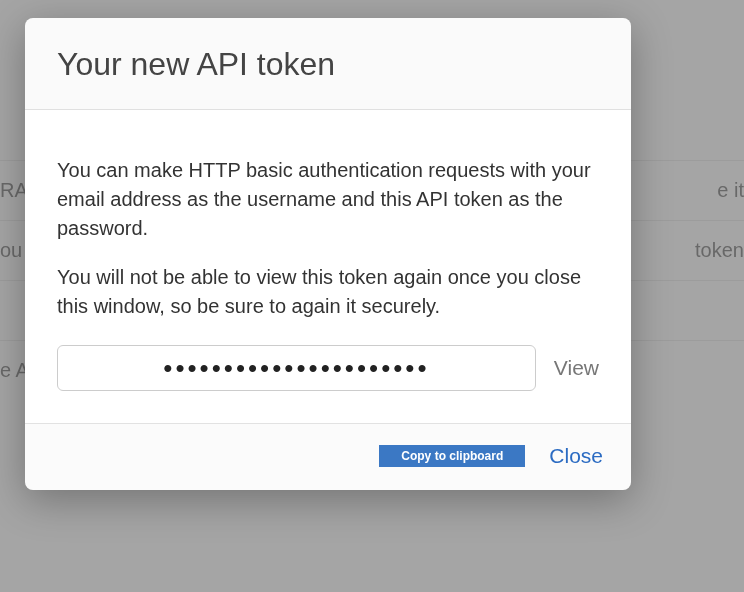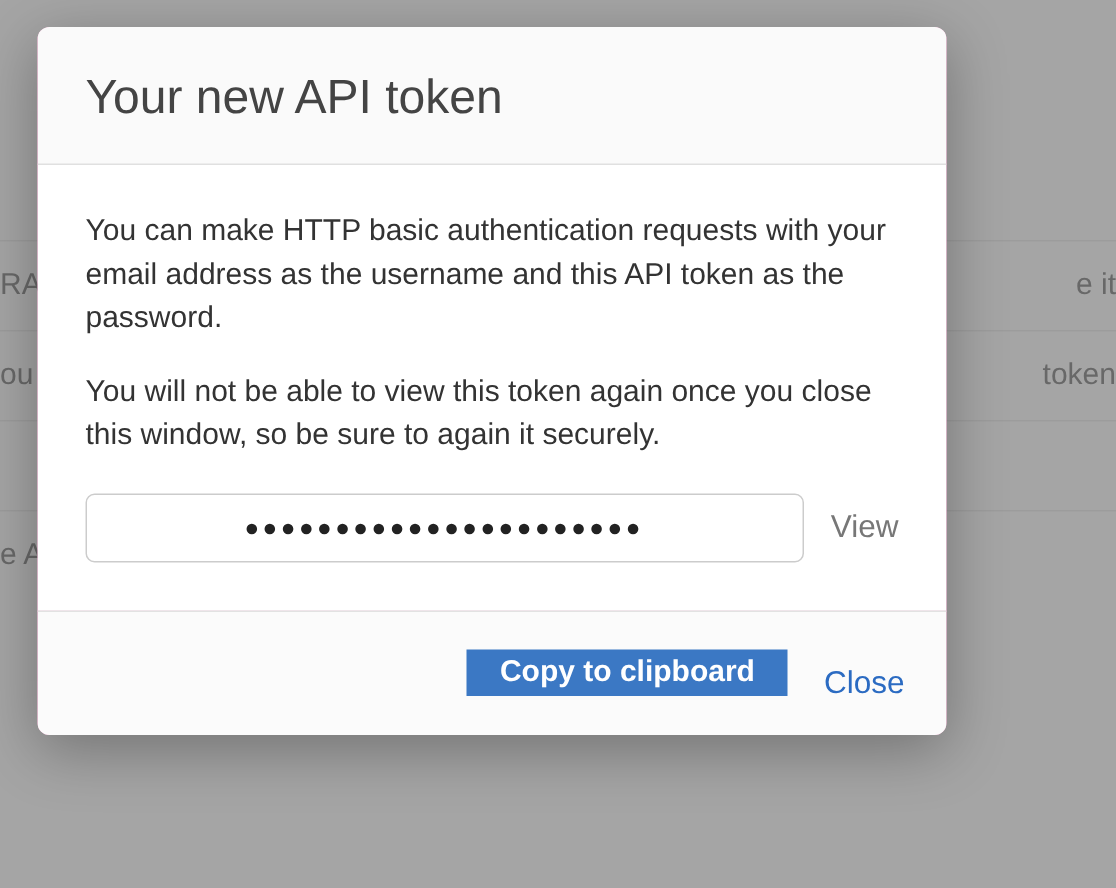--- a/index.html
+++ b/index.html
@@ -39,21 +39,21 @@
       left: 0;
       width: 100%;
       height: 100%;
       background: rgba(120, 120, 120, 0.55);
     }
     .modal {
       position: absolute;
       top: 18px;
       left: 25px;
       width: 606px;
-      background: #f9a8d4;
+      background: #a3a3a3;
       border-radius: 8px;
       box-shadow: 0 10px 40px rgba(0,0,0,0.3);
       overflow: hidden;
     }
     .modal-header {
       padding: 28px 32px 26px 32px;
       border-bottom: 1px solid #e0e0e0;
       background: #fafafa;
     }
     .modal-title {
@@ -63,20 +63,21 @@
     }
     .modal-body {
       padding: 30px 32px 32px 32px;
       background: #fff;
     }
     .modal-body p {
       font-size: 20px;
       line-height: 1.45;
       color: #333;
       margin-bottom: 20px;
+      margin-top: 16px;
     }
     .modal-body p:last-of-type {
       margin-bottom: 24px;
     }
     .token-row {
       display: flex;
       align-items: center;
       gap: 18px;
     }
     .token-input {
@@ -107,30 +108,29 @@
       justify-content: flex-end;
       align-items: center;
       gap: 24px;
     }
     .btn-primary {
       background: #3b78c4;
       color: #fff;
       border: none;
       border-radius: 0;
       padding: 4px 22px;
-      font-size: 20px;
+      font-size: 12px;
       font-weight: 600;
       cursor: pointer;
       font-family: inherit;
     }
     .close-link {
       color: #2b6bc2;
       font-size: 21px;
       cursor: pointer;
-      margin-top: 16px;
     }
   </style>
 </head>
 <body>
 
 <div class="background-content">
   <div class="bg-spacer-top"></div>
   <div class="bg-row">
     <span>RA</span>
     <span>e it</span>

